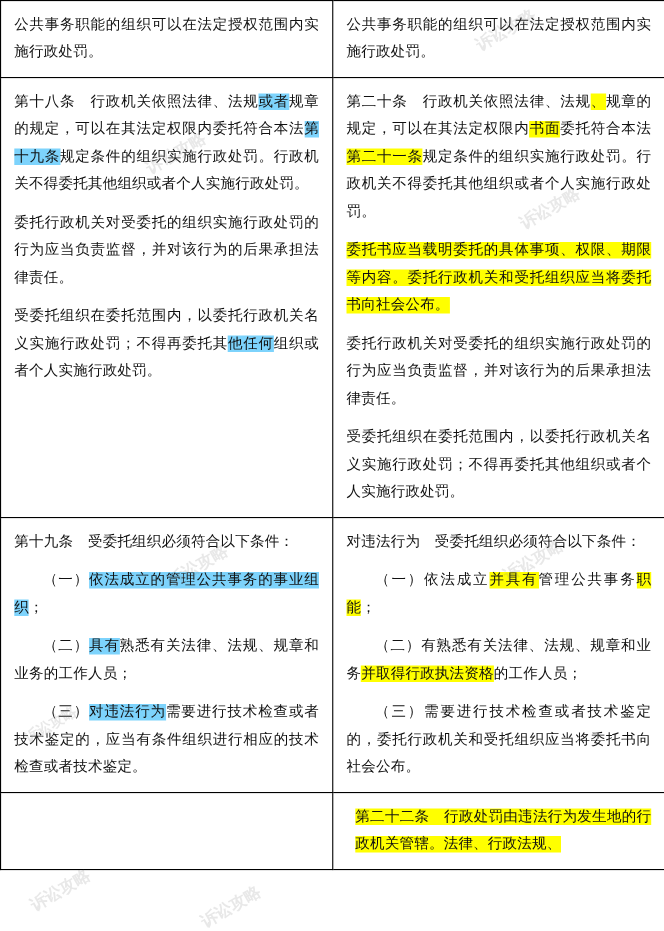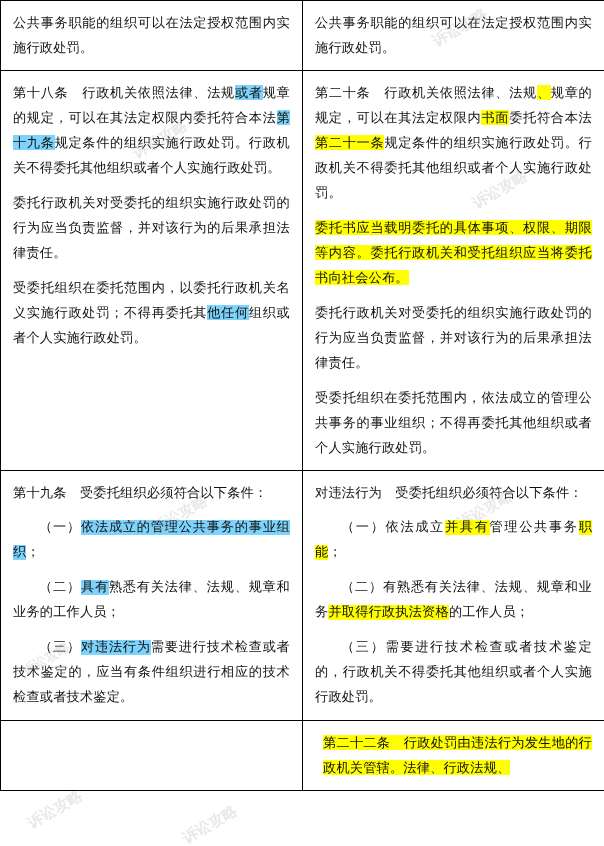--- a/index.html
+++ b/index.html
@@ -81,36 +81,36 @@
       <tr>
         <td>
           <p>第十八条　行政机关依照法律、法规<span class="gr">或者</span>规章的规定，可以在其法定权限内委托符合本法<span class="gr">第十九条</span>规定条件的组织实施行政处罚。行政机关不得委托其他组织或者个人实施行政处罚。</p>
           <p>委托行政机关对受委托的组织实施行政处罚的行为应当负责监督，并对该行为的后果承担法律责任。</p>
           <p>受委托组织在委托范围内，以委托行政机关名义实施行政处罚；不得再委托其<span class="gr">他任何</span>组织或者个人实施行政处罚。</p>
         </td>
         <td>
           <p>第二十条　行政机关依照法律、法规<span class="hl">、</span>规章的规定，可以在其法定权限内<span class="hl">书面</span>委托符合本法<span class="hl">第二十一条</span>规定条件的组织实施行政处罚。行政机关不得委托其他组织或者个人实施行政处罚。</p>
           <p><span class="hl">委托书应当载明委托的具体事项、权限、期限等内容。委托行政机关和受托组织应当将委托书向社会公布。</span></p>
           <p>委托行政机关对受委托的组织实施行政处罚的行为应当负责监督，并对该行为的后果承担法律责任。</p>
-          <p>受委托组织在委托范围内，依法成立的管理公共事务的事业组织；不得再委托其他组织或者个人实施行政处罚。</p>
+          <p>受委托组织在委托范围内，以委托行政机关名义实施行政处罚；不得再委托其他组织或者个人实施行政处罚。</p>
         </td>
       </tr>
 
       <tr>
         <td>
           <p>第十九条　受委托组织必须符合以下条件：</p>
           <p class="indent">（一）<span class="gr">依法成立的管理公共事务的事业组织</span>；</p>
           <p class="indent">（二）<span class="gr">具有</span>熟悉有关法律、法规、规章和业务的工作人员；</p>
           <p class="indent">（三）<span class="gr">对违法行为</span>需要进行技术检查或者技术鉴定的，应当有条件组织进行相应的技术检查或者技术鉴定。</p>
         </td>
         <td>
           <p>对违法行为　受委托组织必须符合以下条件：</p>
           <p class="indent">（一）依法成立<span class="hl">并具有</span>管理公共事务<span class="hl">职能</span>；</p>
           <p class="indent">（二）有熟悉有关法律、法规、规章和业务<span class="hl">并取得行政执法资格</span>的工作人员；</p>
-          <p class="indent">（三）需要进行技术检查或者技术鉴定的，行政机关不得委托其他组织或者个人实施行政处罚。</p>
+          <p class="indent">（三）需要进行技术检查或者技术鉴定的，委托行政机关和受托组织应当将委托书向社会公布。</p>
         </td>
       </tr>
 
 
       <tr>
         <td style="height:60px;"></td>
         <td style="height:60px;padding-left:20px;">
           <p><span class="hl">第二十二条　行政处罚由违法行为发生地的行政机关管辖。法律、行政法规、</span></p>
         </td>
       </tr>

